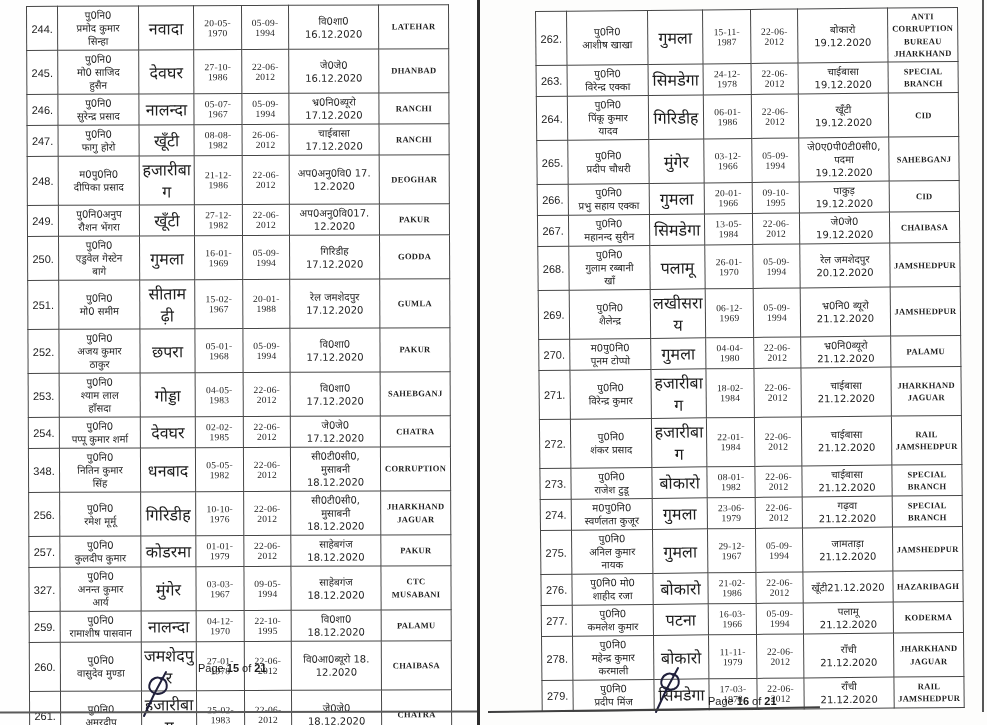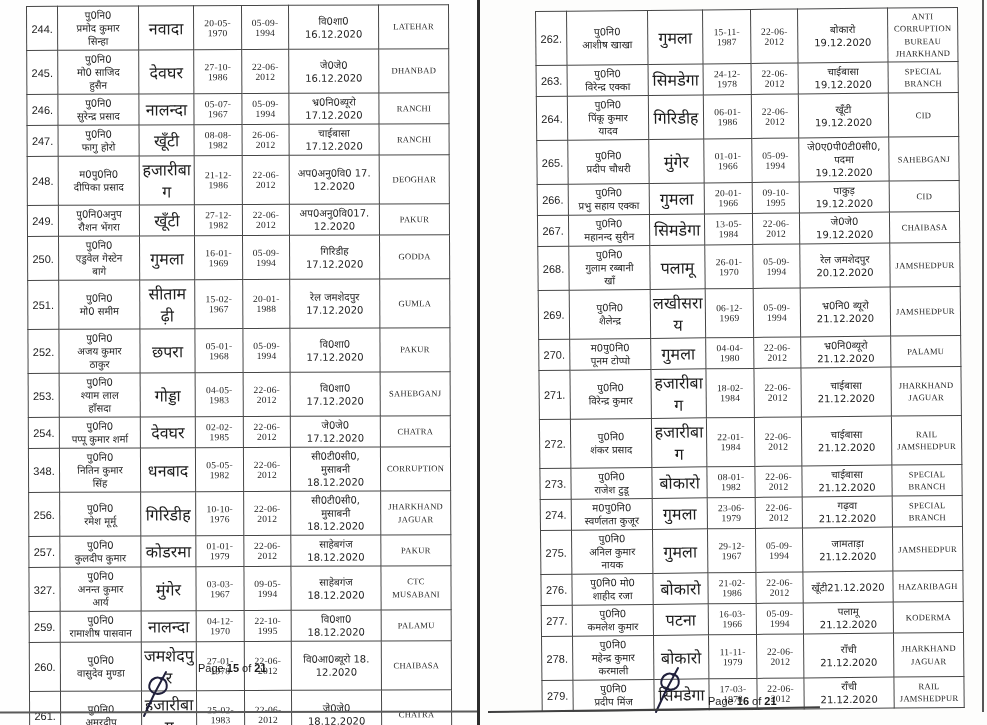--- a/index.html
+++ b/index.html
@@ -25,21 +25,21 @@
     border:1px solid #474747;
     padding:2px 2px;
     vertical-align:middle;text-align:center;
     color:#1d1d1d;overflow-wrap:break-word;
   }
   .c-serial{font-family:Liberation Sans, sans-serif;font-size:11px;}
   .c-name{white-space:pre-line;text-align:left;padding-left:5px;font-size:10px;line-height:1.3;}
   .c-district{font-size:16px;}
   .c-dob,.c-doj{font-family:"Liberation Serif",serif;font-size:9.5px;letter-spacing:.2px;}
   .c-from{white-space:pre-line;font-size:10px;line-height:1.3;}
-  .c-posting{font-family:"Liberation Serif",serif;font-size:8.5px;line-height:1.45;letter-spacing:.3px;}
+  .c-posting{font-family:"Liberation Serif",serif;font-size:8.5px;line-height:1.45;letter-spacing:.3px;font-weight:bold;}
 
   .pagenum{
     position:absolute;color:#1a1a1a;
     font-family:"Liberation Sans",sans-serif;font-size:11px;
   }
   #page15 .pagenum{left:198px;top:662px;}
   #page16 .pagenum{left:228px;top:695px;}
   .pagenum b{font-weight:700;}
 
   .sig{position:absolute;}
@@ -335,21 +335,21 @@
             <td class="c-doj">22-06-2012</td>
             <td class="c-from">खूँटी
 19.12.2020</td>
             <td class="c-posting">CID</td>
           </tr>
           <tr>
             <td class="c-serial">265.</td>
             <td class="c-name">पु0नि0
 प्रदीप चौधरी</td>
             <td class="c-district">मुंगेर</td>
-            <td class="c-dob">01-01-1966</td>
+            <td class="c-dob">03-12-1966</td>
             <td class="c-doj">05-09-1994</td>
             <td class="c-from">जे0ए0पी0टी0सी0,
 पदमा
 19.12.2020</td>
             <td class="c-posting">SAHEBGANJ</td>
           </tr>
           <tr>
             <td class="c-serial">266.</td>
             <td class="c-name">पु0नि0
 प्रभु सहाय एक्का</td>

